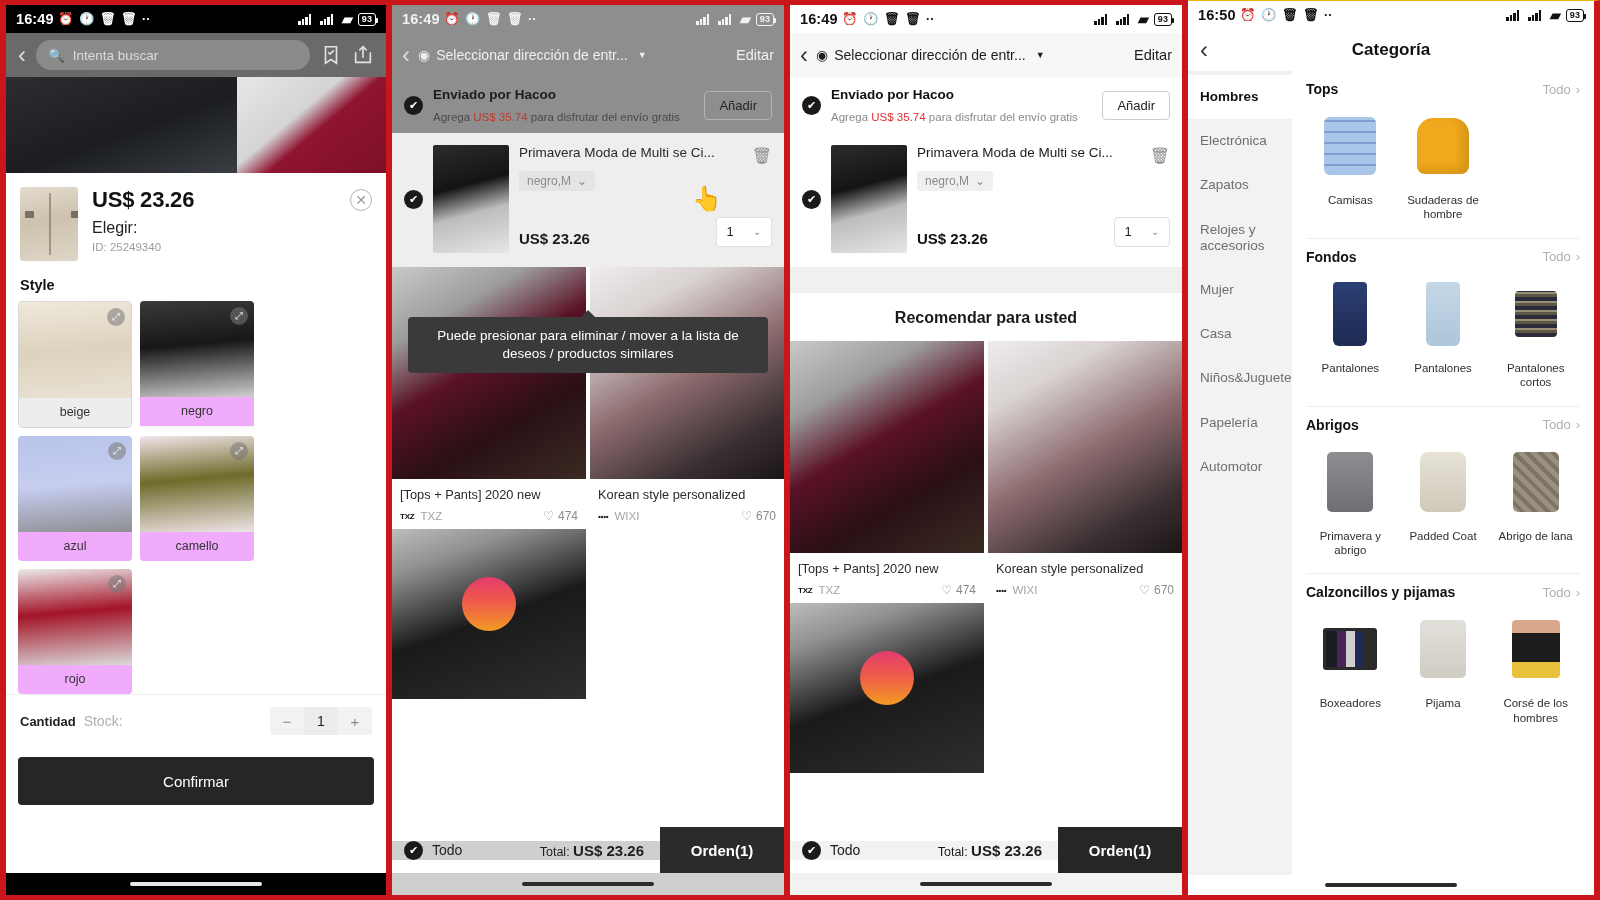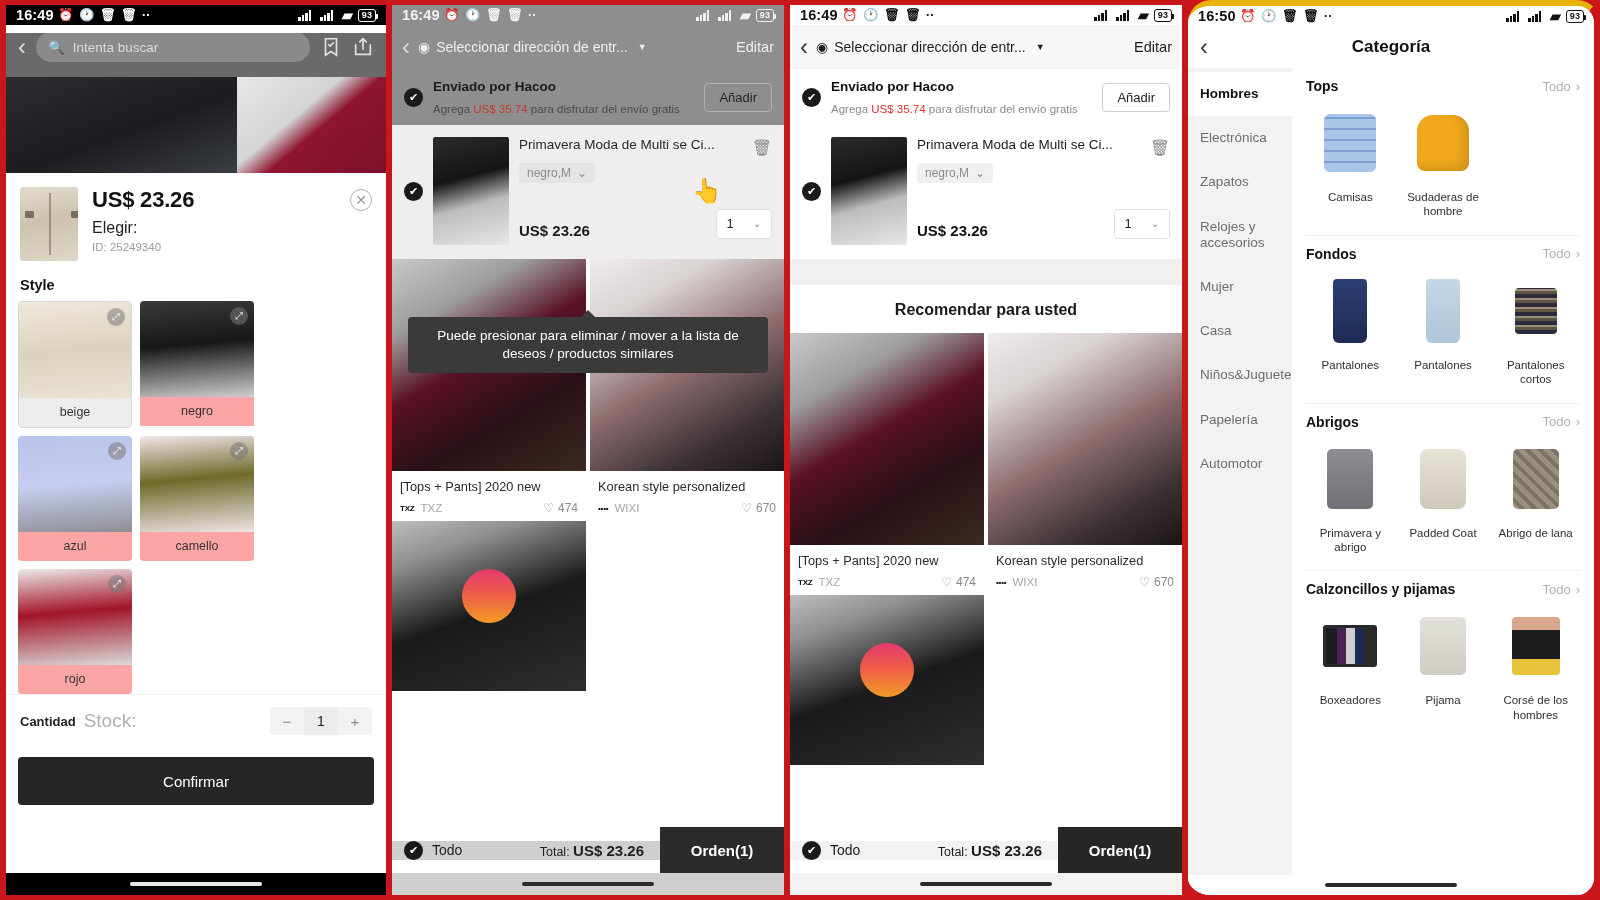--- a/index.html
+++ b/index.html
@@ -8,25 +8,25 @@
     background: #c9161b;
     font-family: "Liberation Sans", sans-serif;
     overflow: hidden;
   }
   .strip { display: flex; width: 1600px; height: 900px; background: #c9161b; }
 
   .panel { position: relative; height: 900px; background: #fff; overflow: hidden; flex: 0 0 auto; }
   .p1 { width: 386px; border-left: 6px solid #c9161b; border-top: 5px solid #c9161b; border-bottom: 5px solid #c9161b; }
   .p2 { width: 392px; margin-left: 6px; border-top: 5px solid #c9161b; border-bottom: 5px solid #c9161b; }
   .p3 { width: 392px; margin-left: 6px; border-top: 5px solid #c9161b; border-bottom: 5px solid #c9161b; }
-  .p4 { width: 412px; margin-left: 6px; border-right: 6px solid #c9161b; border-top: 6px solid #eab308; border-bottom: 5px solid #c9161b; border-radius: 23px; }
+  .p4 { width: 412px; margin-left: 6px; border-right: 6px solid #c9161b; border-top: 1px solid #eab308; border-bottom: 5px solid #c9161b; }
 
   
   .statusbar {
-    height: 20px; display: flex; align-items: center;
+    height: 28px; display: flex; align-items: center;
     padding: 0 10px; font-size: 14.5px; font-weight: 600;
     letter-spacing: .1px;
   }
   .sb-dark { background: #000; color: #fff; }
   .sb-light { background: #fff; color: #111; }
   .sb-gray { background: #8e8e8e; color: #f2f2f2; }
   .sb-left { display: flex; align-items: center; gap: 5px; }
   .sb-right { margin-left: auto; display: flex; align-items: center; gap: 5px; }
   .sb-ico { font-size: 12.5px; line-height: 1; }
   .bars { display: inline-block; width: 17px; height: 12px; position: relative; }
@@ -72,21 +72,21 @@
   .close-x {
     position: absolute; right: 14px; top: 16px; width: 22px; height: 22px;
     border: 1.6px solid #b4b4b4; border-radius: 50%; color: #9a9a9a;
     display: flex; align-items: center; justify-content: center; font-size: 14px; line-height: 1;
   }
   .sec-title { font-size: 14.5px; font-weight: 700; color: #111; padding: 6px 14px 8px; }
   .style-grid { display: flex; flex-wrap: wrap; gap: 8px; padding: 0 12px; }
   .style-card { width: 114px; background: #f6f6f6; border-radius: 4px; overflow: hidden; position: relative; }
   .style-card.sel { border: 1px solid #d8d8d8; background:#fff; }
   .st-img { height: 96px; position: relative; }
-  .st-lbl { text-align: center; font-size: 12.5px; color: #333; padding: 7px 0 8px; background:#fca5a5;}
+  .st-lbl { text-align: center; font-size: 12.5px; color: #333; padding: 7px 0 8px; background:#f0abfc;}
   .style-card.sel .st-lbl { background:#ededed; }
   .zoomb {
     position: absolute; top: 6px; right: 6px; width: 18px; height: 18px; border-radius: 50%;
     background: rgba(120,120,120,.55); color: #fff; font-size: 10px;
     display: flex; align-items: center; justify-content: center;
   }
   .sw-beige{background:linear-gradient(175deg,#efe8dc 0%,#ddd2bd 50%,#e9e2d4 100%);}
   .sw-negro{background:linear-gradient(175deg,#3a3a3a 0%,#171717 45%,#cfcfcf 100%);}
   .sw-azul{background:linear-gradient(175deg,#b9c4ea 0%,#c6cdf0 50%,#8e8e92 100%);}
   .sw-camello{background:linear-gradient(175deg,#f2e6ea 0%,#6e6b2a 45%,#efe4e6 100%);}
@@ -97,21 +97,21 @@
   .chip {
     min-width: 44px; height: 30px; border: 1px solid #e2e2e2; border-radius: 16px;
     display: flex; align-items: center; justify-content: center;
     font-size: 13px; color: #222; padding: 0 12px; background:#fff;
   }
   .qty-row {
     border-top: 1px solid #eee; display: flex; align-items: center;
     padding: 12px 14px; gap: 8px;
   }
   .qty-lbl { font-size: 13px; font-weight: 700; color: #222; }
-  .qty-stock { font-size: 19px; color: #b0b0b0; }
+  .qty-stock { font-size: 14px; color: #b0b0b0; }
   .stepper { margin-left: auto; display: flex; align-items: center; background: #f2f2f2; border-radius: 3px; }
   .stepper span { width: 34px; height: 28px; display: flex; align-items: center; justify-content: center; font-size: 15px; color: #8a8a8a; }
   .stepper .val { background: #ececec; color: #222; font-size: 14px; }
   .confirm {
     margin: 10px 12px 0; height: 48px; background: #262626; border-radius: 4px;
     color: #fff; font-size: 15px; display: flex; align-items: center; justify-content: center;
   }
   .homebar-wrap { position: absolute; left: 0; right: 0; bottom: 0; height: 22px; background: #000; display: flex; align-items: center; justify-content: center; }
   .homebar { width: 132px; height: 4px; background: #e8e8e8; border-radius: 2px; }
   .homebar.dark { background: #2b2b2b; }

